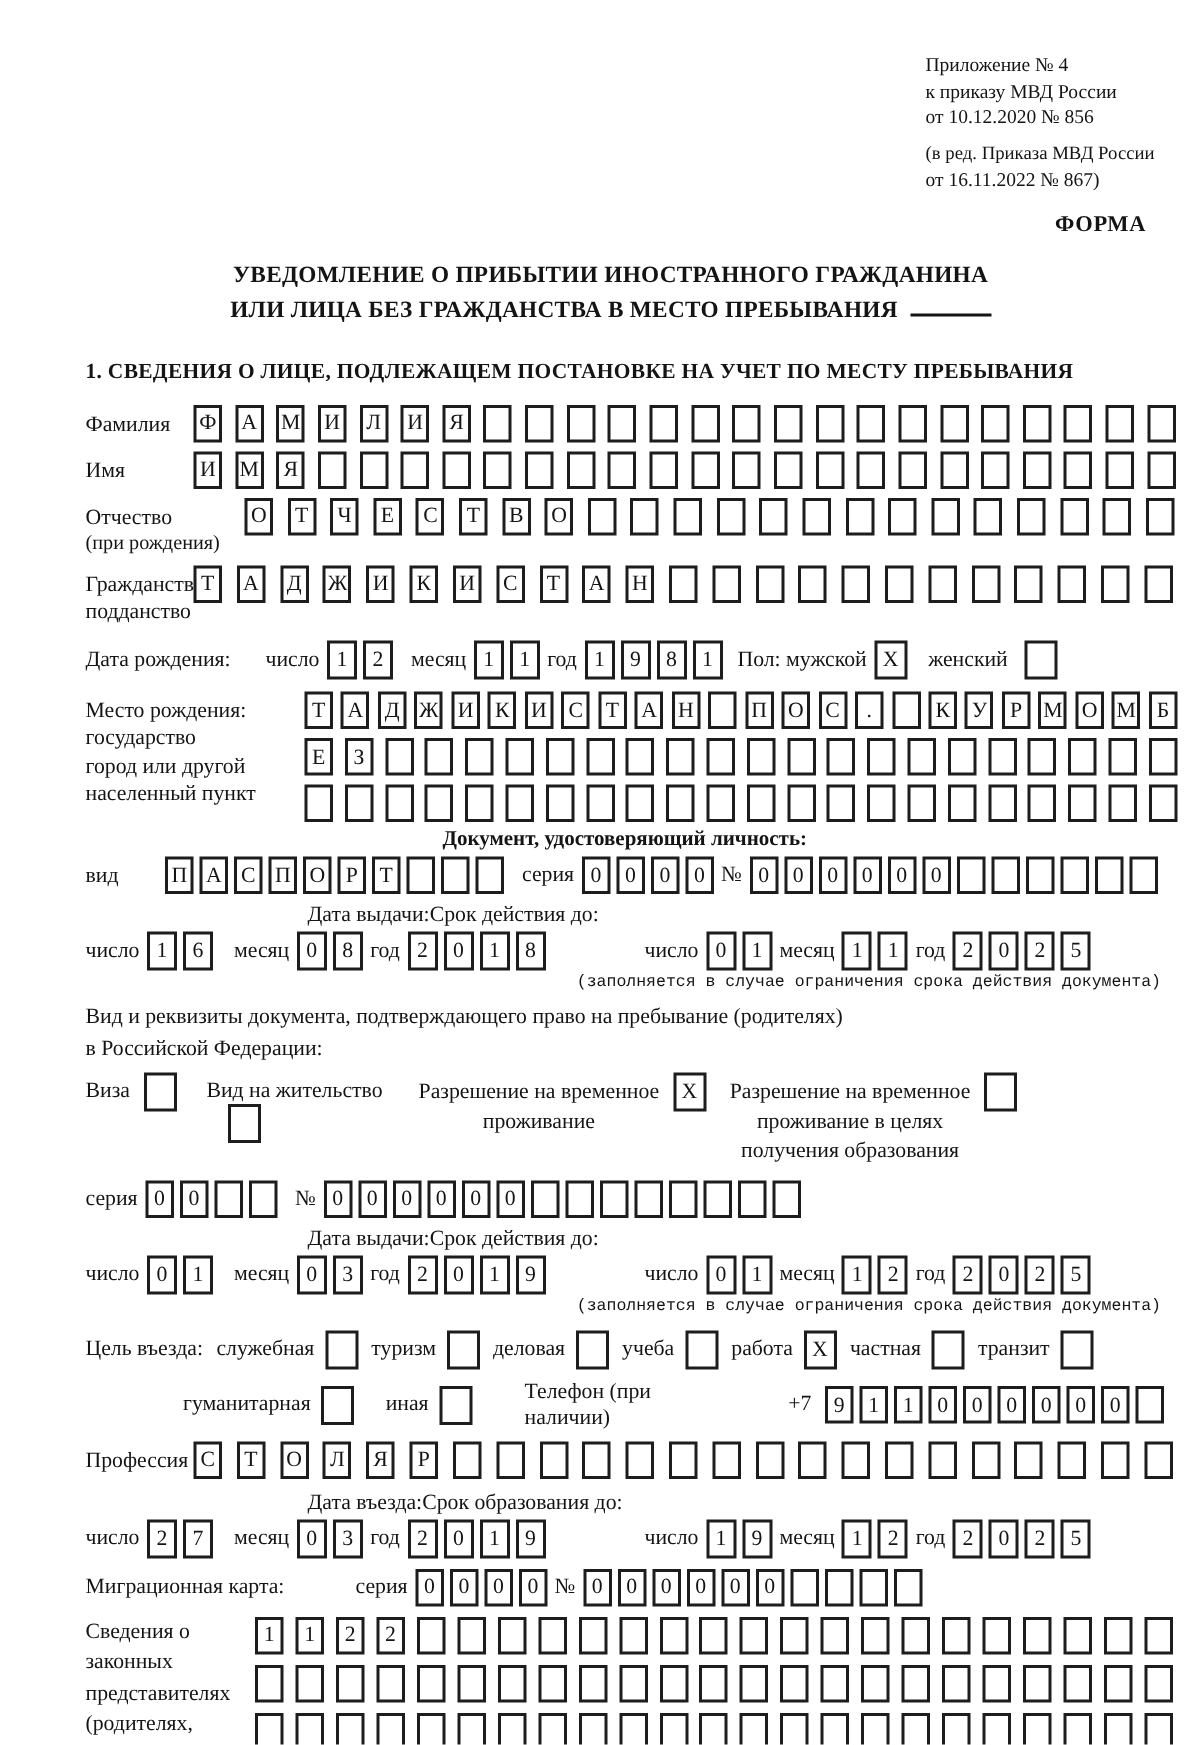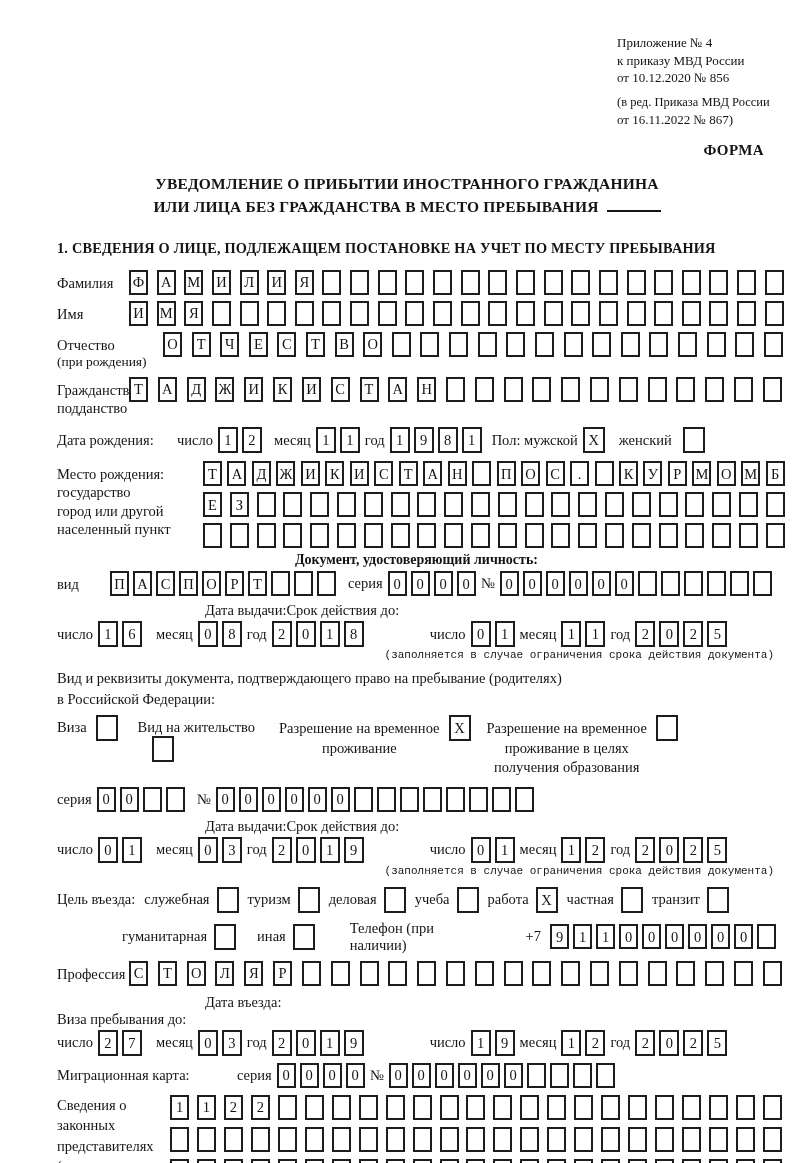--- a/index.html
+++ b/index.html
@@ -603,23 +603,23 @@
       <span class="cell"></span>
       <span class="cell"></span>
       <span class="cell"></span>
       <span class="cell"></span>
       <span class="cell"></span>
       <span class="cell"></span>
       <span class="cell"></span>
     </div>
 </div>
 
-<div class="date-headers" style="margin-top:8px;flex-direction:column;">
+<div class="date-headers" style="margin-top:8px;">
   <span class="dh-left">Дата въезда:</span>
-  <span class="dh-right">Виза пребывания до:</span>
+  <span class="dh-right">Срок образования до:</span>
 </div>
 <div class="date-row">
   <span class="dgroup">
     <span class="dlabel" style="margin-left:0;">число</span>
     <span class="cells date">
         <span class="cell">2</span>
         <span class="cell">7</span>
       </span>
     <span class="dlabel" style="margin-left:14px;">месяц</span>
     <span class="cells date">

